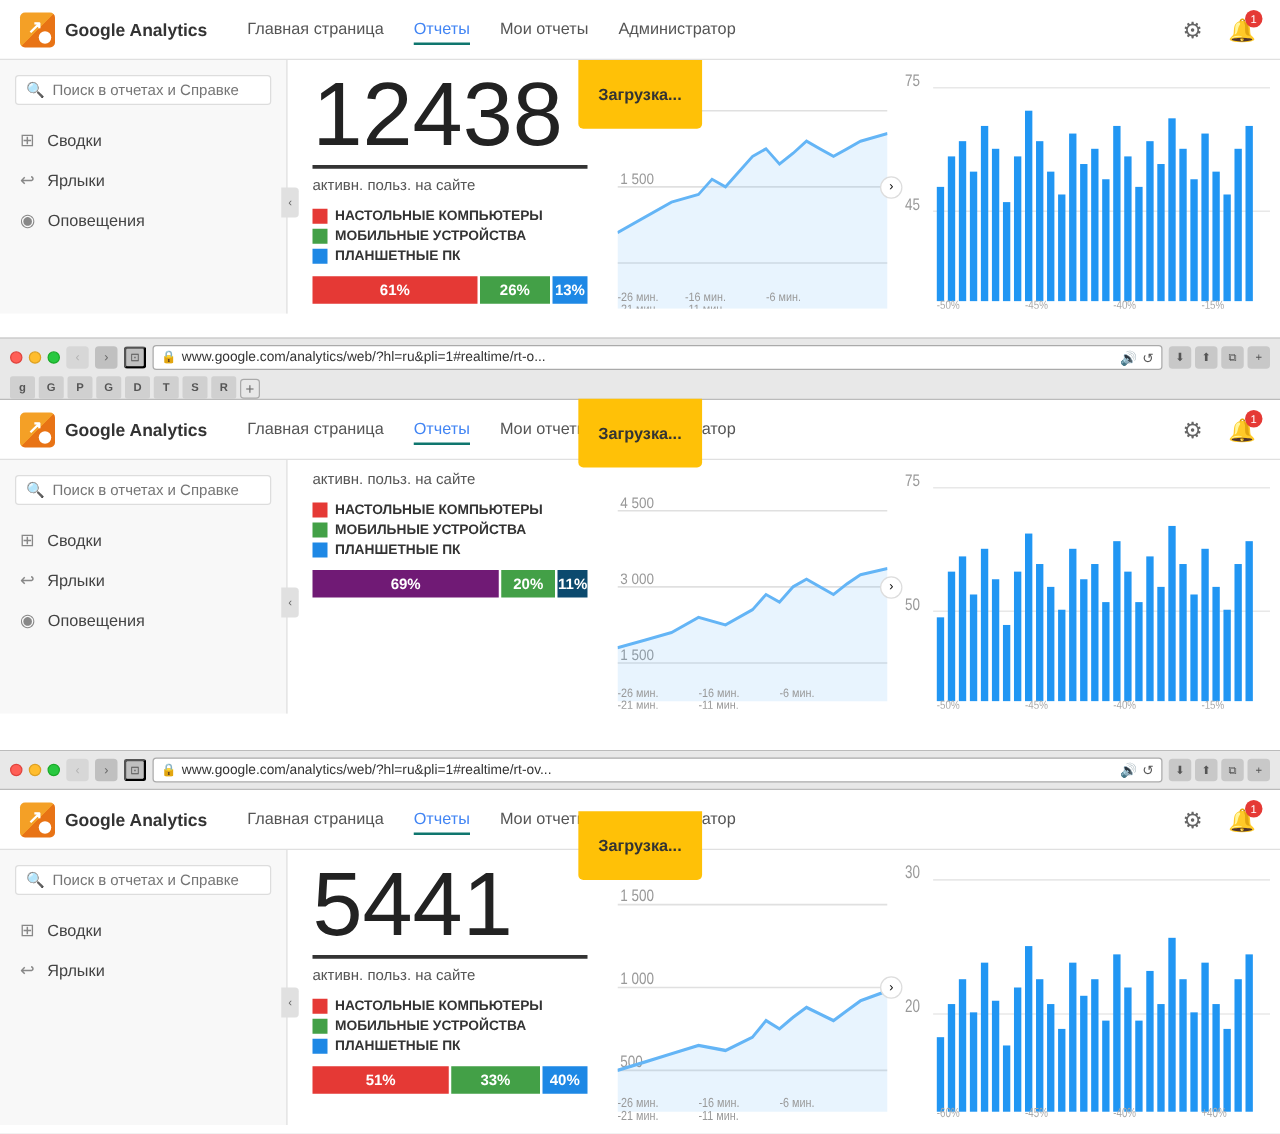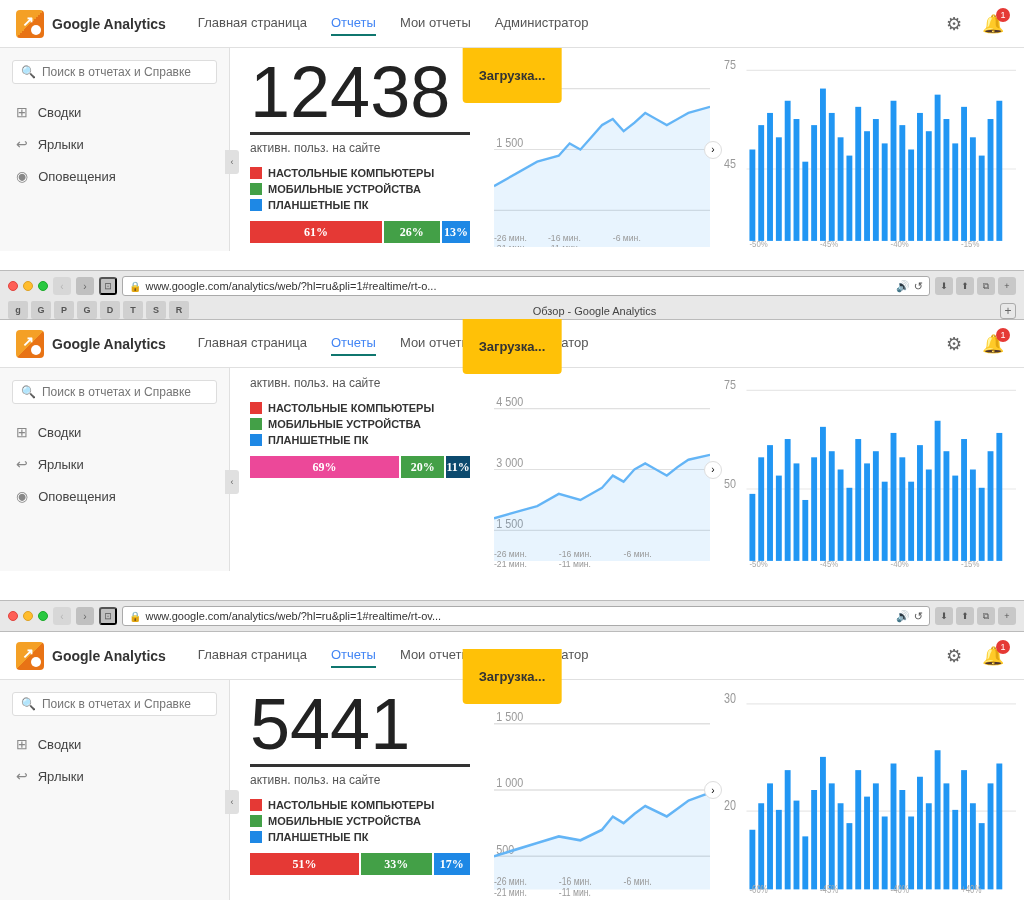--- a/index.html
+++ b/index.html
@@ -246,21 +246,20 @@
       margin-top: 10px;
     }
     .progress-bar {
       height: 22px;
       display: flex;
       align-items: center;
       justify-content: center;
       font-size: 12px;
       color: #fff;
       font-weight: bold;
-      font-family: Liberation Serif, serif;
     }
 
     
     .line-chart-section {
       flex: 1;
       position: relative;
       padding: 4px;
     }
     .line-chart-section svg {
       width: 100%;
@@ -471,21 +470,20 @@
     <div style="display:flex;align-items:flex-end;padding:0 8px;gap:3px;">
 
       <div class="bookmark-btn">g</div>
       <div class="bookmark-btn">G</div>
       <div class="bookmark-btn">P</div>
       <div class="bookmark-btn">G</div>
       <div class="bookmark-btn">D</div>
       <div class="bookmark-btn">T</div>
       <div class="bookmark-btn">S</div>
       <div class="bookmark-btn">R</div>
-      <div style="flex:1;display:flex;justify-content:center;font-size:11px;color:#444;font-weight:500;padding-bottom:2px;">Обзор - Google Analytics</div>
       <div class="tab-plus">+</div>
     </div>
   </div>
 
   <div class="ga-app" style="height:calc(100% - 78px);">
     <div class="ga-header">
       <div class="ga-logo">
         <div class="ga-logo-icon">
           <span style="color:#fff;font-weight:bold;font-size:14px;position:relative;z-index:1;margin-bottom:6px;margin-right:4px;">↗</span>
         </div>
@@ -538,21 +536,21 @@
             </div>
             <div class="legend-item">
               <span class="legend-dot legend-green"></span>
               <span>МОБИЛЬНЫЕ УСТРОЙСТВА</span>
             </div>
             <div class="legend-item">
               <span class="legend-dot legend-blue"></span>
               <span>ПЛАНШЕТНЫЕ ПК</span>
             </div>
             <div class="progress-section">
-              <div class="progress-bar" style="background:#ec4899;width:69%;">69%</div>
+              <div class="progress-bar" style="background:#701a75;width:69%;">69%</div>
               <div class="progress-bar" style="background:#43a047;width:20%;">20%</div>
               <div class="progress-bar" style="background:#0c4a6e;width:11%;">11%</div>
             </div>
           </div>
 
           <div class="line-chart-section">
             <svg viewBox="0 0 200 160" preserveAspectRatio="none">
               <line x1="0" y1="30" x2="200" y2="30" stroke="#e0e0e0" stroke-width="1"></line>
               <line x1="0" y1="80" x2="200" y2="80" stroke="#e0e0e0" stroke-width="1"></line>
               <line x1="0" y1="130" x2="200" y2="130" stroke="#e0e0e0" stroke-width="1"></line>
@@ -696,21 +694,21 @@
               <span class="legend-dot legend-green"></span>
               <span>МОБИЛЬНЫЕ УСТРОЙСТВА</span>
             </div>
             <div class="legend-item">
               <span class="legend-dot legend-blue"></span>
               <span>ПЛАНШЕТНЫЕ ПК</span>
             </div>
             <div class="progress-section">
               <div class="progress-bar" style="background:#e53935;width:51%;">51%</div>
               <div class="progress-bar" style="background:#43a047;width:33%;">33%</div>
-              <div class="progress-bar" style="background:#1e88e5;width:17%;">17%</div>
+              <div class="progress-bar" style="background:#1e88e5;width:17%;">40%</div>
             </div>
           </div>
 
           <div class="line-chart-section">
             <svg viewBox="0 0 200 160" preserveAspectRatio="none">
               <line x1="0" y1="30" x2="200" y2="30" stroke="#e0e0e0" stroke-width="1"></line>
               <line x1="0" y1="80" x2="200" y2="80" stroke="#e0e0e0" stroke-width="1"></line>
               <line x1="0" y1="130" x2="200" y2="130" stroke="#e0e0e0" stroke-width="1"></line>
               <text x="2" y="28" font-size="10" fill="#999">1 500</text>
               <text x="2" y="78" font-size="10" fill="#999">1 000</text>

